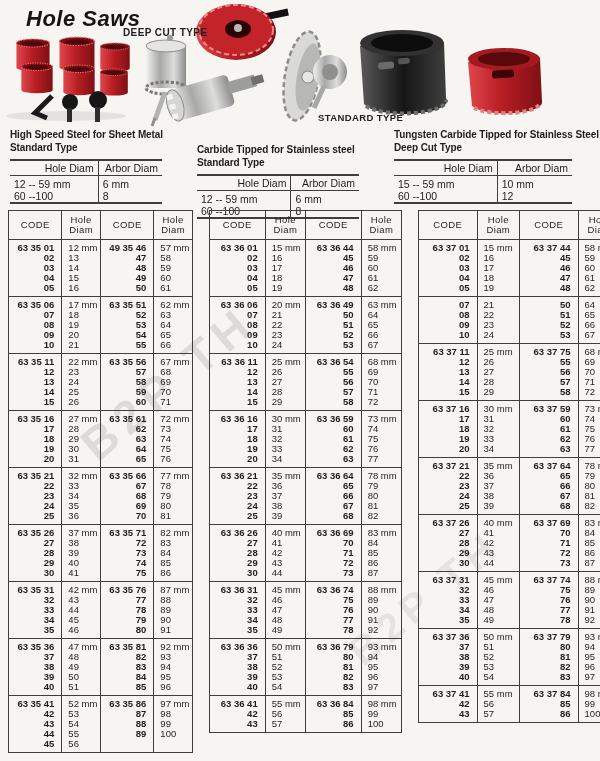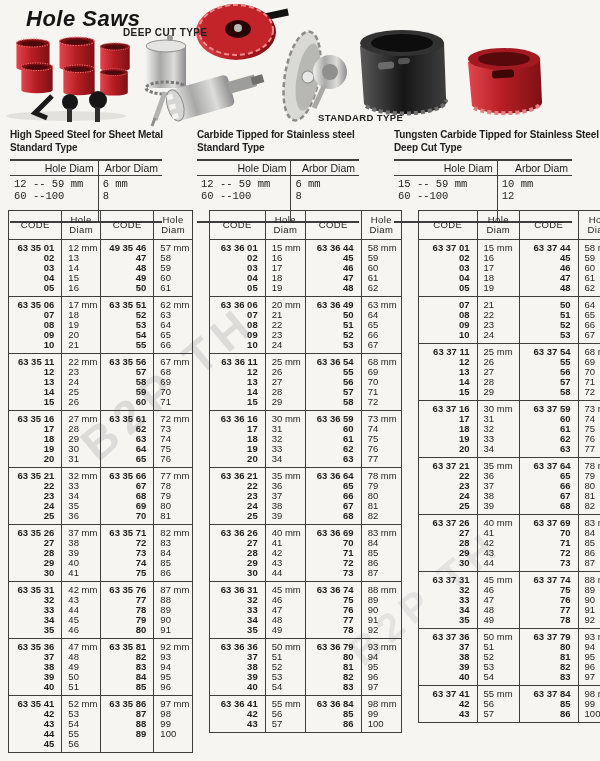--- a/index.html
+++ b/index.html
@@ -20,35 +20,35 @@
   .label-std  { left:318px; top:112px; font-size:9.5px; letter-spacing:0.4px; }
   .photos-svg { position:absolute; left:0; top:0; z-index:1; }
 
   
   .sections {
     position:absolute; left:0; top:128px; width:600px;
     display:flex; padding-left:10px; box-sizing:border-box; z-index:3;
   }
   .section { box-sizing:border-box; }
   .section-1 { width:187px; }
-  .section-2 { width:197px; }
+  .section-2 { width:197px;margin-top:15px; }
   .section-3 { width:206px; }
   .sec-title { font-size:10px; font-weight:bold; line-height:13px; white-space:nowrap; margin-bottom:5px; letter-spacing:-0.1px; }
   table.mini { border-collapse:collapse; font-size:10.5px; line-height:12px; border-bottom:2px solid #3e3e3e; }
   .section-1 table.mini { width:152px; }
   .section-2 table.mini { width:162px; }
   .section-3 table.mini { width:178px; }
   table.mini th {
     border-top:2px solid #3e3e3e; border-bottom:1px solid #3e3e3e;
     font-weight:normal; text-align:right; padding:1px 4px;
   }
-  table.mini td { padding:0 4px;font-family:Liberation Mono, monospace; }
+  table.mini td { padding:0 4px; }
   table.mini th:first-child, table.mini td:first-child { border-right:1px solid #3e3e3e; width:58%; }
   table.mini tbody tr:first-child td { padding-top:2px; }
-  table.mini tbody tr:last-child td { padding-bottom:19px; }
+  table.mini tbody tr:last-child td { padding-bottom:0; }
 
   
   .maintable {
     position:absolute; left:8px; top:210px; z-index:3;
     display:flex; align-items:flex-start; gap:16px;
   }
   table.codes {
     border-collapse:collapse; border:1px solid #3e3e3e;
     font-size:9.5px; line-height:10px; table-layout:fixed;
     background:transparent;
@@ -937,21 +937,21 @@
             <td class="code">10</td>
             <td class="diam">24</td>
             <td class="code">53</td>
             <td class="diam">67</td>
           </tr>
         </tbody>
         <tbody>
           <tr>
             <td class="code">63 37 11</td>
             <td class="diam">25 mm</td>
-            <td class="code">63 37 54</td>
+            <td class="code">63 37 75</td>
             <td class="diam">68 mm</td>
           </tr>
           <tr>
             <td class="code">12</td>
             <td class="diam">26</td>
             <td class="code">55</td>
             <td class="diam">69</td>
           </tr>
           <tr>
             <td class="code">13</td>

